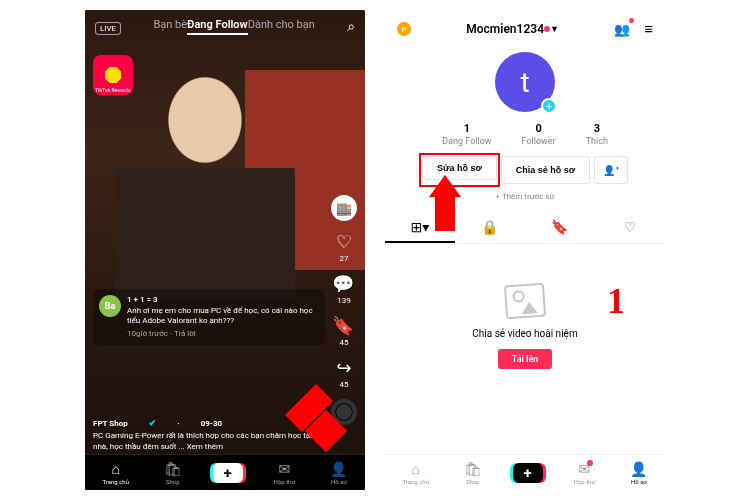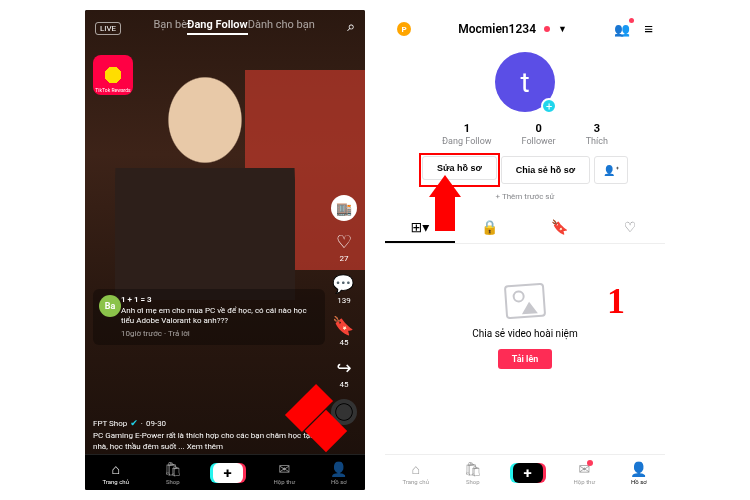--- a/index.html
+++ b/index.html
@@ -133,21 +133,21 @@
     }
     .comment-box {
       position: absolute;
       bottom: 145px;
       left: 8px;
       right: 40px;
       background: rgba(0,0,0,0.3);
       border-radius: 6px;
       padding: 6px;
       display: flex;
-      gap: 0;
+      gap: 6px;
       z-index: 10;
     }
     .comment-avatar {
       width: 22px;
       height: 22px;
       border-radius: 50%;
       background: #8bc34a;
       color: #fff;
       display: flex;
       align-items: center;
@@ -166,21 +166,21 @@
     .caption-box {
       position: absolute;
       bottom: 38px;
       left: 8px;
       right: 40px;
       z-index: 10;
       color: #fff;
       font-size: 8px;
       line-height: 1.4;
     }
-    .caption-user { font-weight: 400; display: inline-flex; align-items: center; gap: 3px; }
+    .caption-user { font-weight: 700; display: inline-flex; align-items: center; gap: 21px; }
     .verified { color: #20d5ec; font-size: 9px; }
     .bottom-nav {
       position: absolute;
       bottom: 0;
       left: 0;
       right: 0;
       height: 36px;
       background: #000;
       display: flex;
       justify-content: space-around;
@@ -291,21 +291,21 @@
     .profile-header {
       display: flex;
       align-items: center;
       justify-content: space-between;
       padding: 10px 12px;
       font-size: 12px;
     }
     .profile-title {
       display: flex;
       align-items: center;
-      gap: 8px;
+      gap: 0;
       font-weight: 600;
     }
     .notif-dot {
       width: 6px;
       height: 6px;
       background: #ff3b5c;
       border-radius: 50%;
     }
     .header-icons {
       display: flex;

